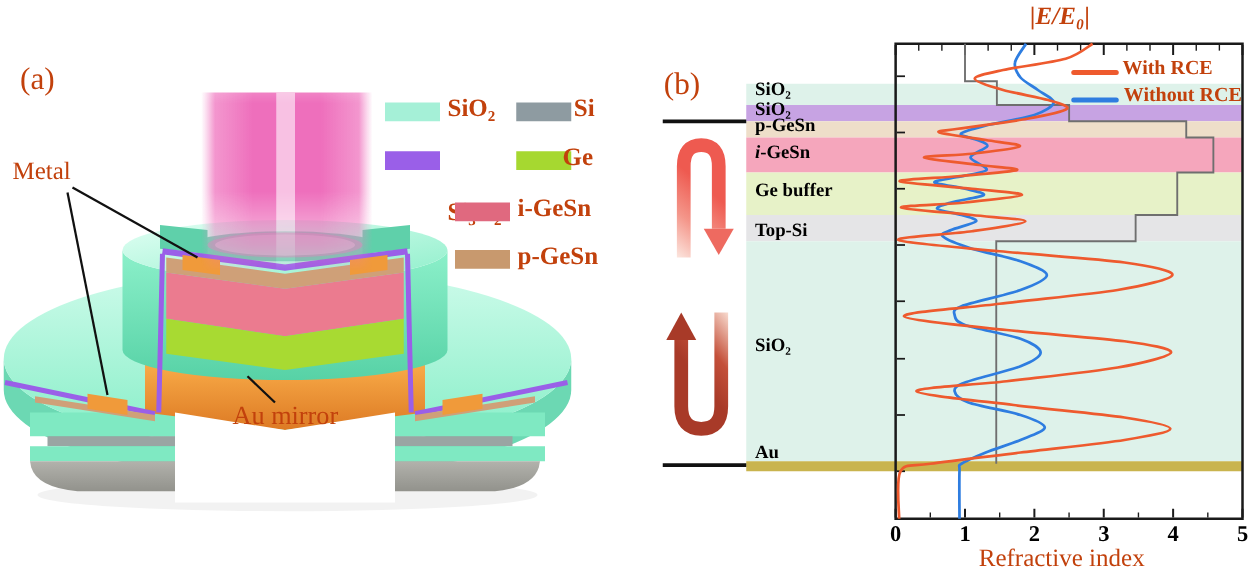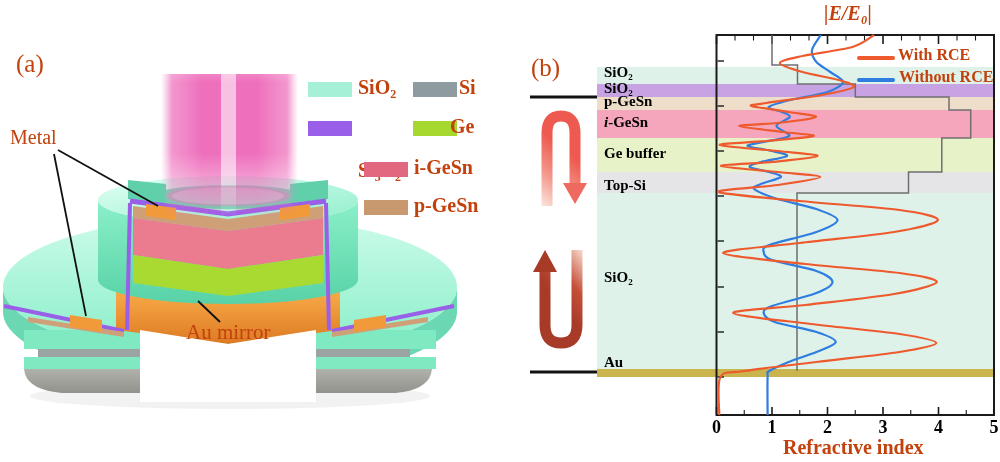--- a/index.html
+++ b/index.html
@@ -12,21 +12,21 @@
   .lbl{position:absolute;white-space:nowrap;color:#c2410c}
   .panel-tag{font-size:25px}
   .ann{font-size:20px;font-weight:normal}
   .leg-a{font-size:20px;font-weight:bold}
   .swatch{position:absolute;width:44px;height:15px}
   .layer-lab{position:absolute;left:604px;font-size:15px;font-weight:bold;white-space:nowrap}
   .title-b{left:824px;top:2px;font-size:20px;font-weight:bold;font-style:italic}
   .lb-lab{font-size:16px;font-weight:bold}
   .legend-line{position:absolute;width:38px;height:3.5px;border-radius:2px}
   .xtick{position:absolute;top:417px;width:24px;text-align:center;font-size:18px;font-weight:bold}
-  .xlabel{left:783px;top:436px;font-size:20px;font-weight:bold}
+  .xlabel{left:783px;top:436px;font-size:20px;font-weight:normal}
 </style>
 </head>
 <body>
 
 <div class="page">
 
   <svg id="svg-a" width="530" height="462" viewBox="0 0 530 462">
     <defs>
       <linearGradient id="gDisk" x1="0" y1="0" x2="0" y2="1">
         <stop offset="0" stop-color="#cdfbea"></stop>

